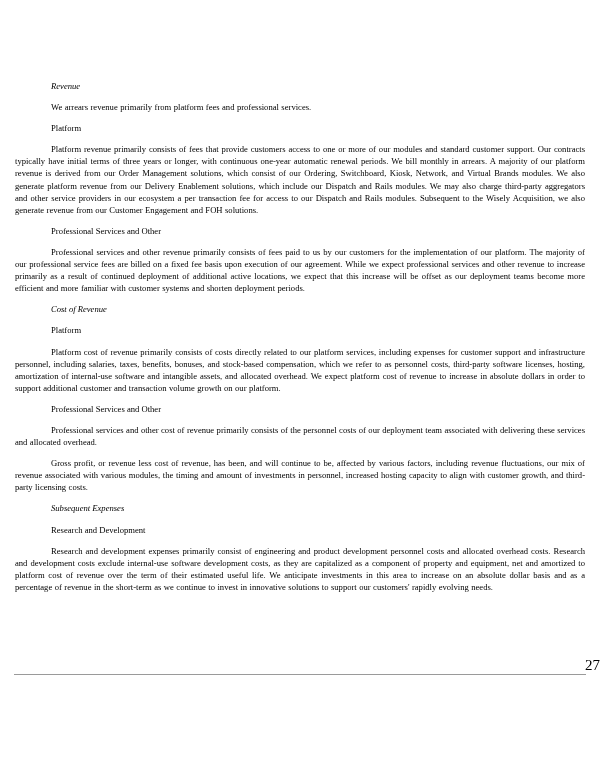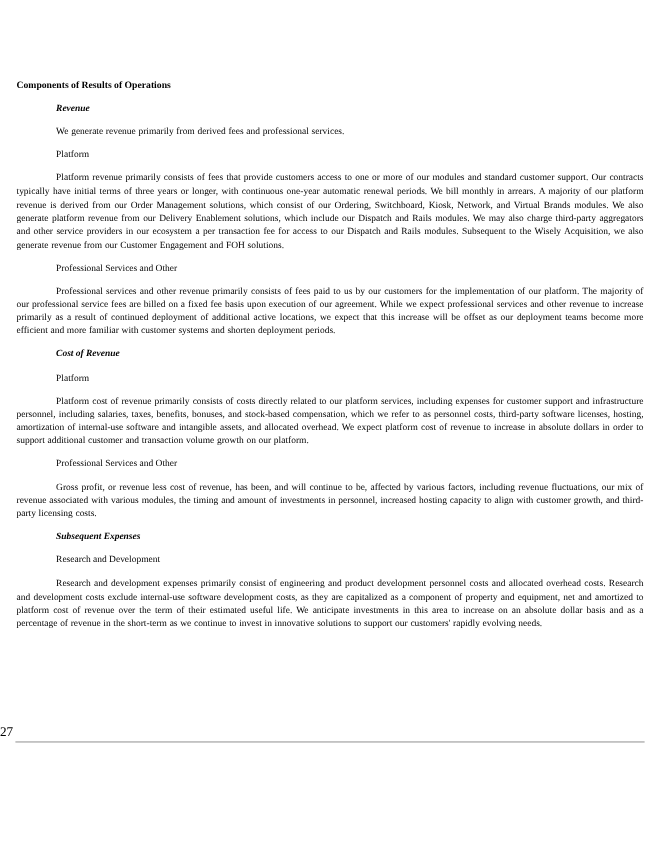--- a/index.html
+++ b/index.html
@@ -23,78 +23,78 @@
     top: 71px;
     left: 15px;
     width: 570px;
   }
   .main-heading {
     font-weight: bold;
     margin: 0;
     font-size: 8.8px;
   }
   .sub-bi {
-    font-weight: bold;
+    font-weight: normal;
     font-style: italic;
     margin: 9px 0 0 36px;
   }
   .sub-i {
     margin: 9px 0 0 36px;
   }
   .para {
     margin: 9px 0 0 0;
     text-align: justify;
     text-indent: 36px;
     word-spacing: 0.3px;
   }
   .page-number {
     position: absolute;
     top: 659px;
     left: 0;
     width: 100%;
-    text-align: left;
-    font-size: 12px;
+    text-align: right;
+    font-size: 15px;
   }
   .footer-rule {
     position: absolute;
     top: 674px;
     left: 14px;
     width: 572px;
     height: 0;
     border-top: 1px solid #9a9a9a;
   }
 </style>
 </head>
 <body>
 
 <div class="page">
   <div class="content">
 
-    <p class="main-heading">Components of Results of Operations</p>
 
     <p class="sub-bi">Revenue</p>
 
-    <p class="para">We generate revenue primarily from derived fees and professional services.</p>
+    <p class="para">We arrears revenue primarily from platform fees and professional services.</p>
 
     <p class="sub-i">Platform</p>
 
     <p class="para">Platform revenue primarily consists of fees that provide customers access to one or more of our modules and standard customer support. Our contracts typically have initial terms of three years or longer, with continuous one-year automatic renewal periods. We bill monthly in arrears. A majority of our platform revenue is derived from our Order Management solutions, which consist of our Ordering, Switchboard, Kiosk, Network, and Virtual Brands modules. We also generate platform revenue from our Delivery Enablement solutions, which include our Dispatch and Rails modules. We may also charge third-party aggregators and other service providers in our ecosystem a per transaction fee for access to our Dispatch and Rails modules. Subsequent to the Wisely Acquisition, we also generate revenue from our Customer Engagement and FOH solutions.</p>
 
     <p class="sub-i">Professional Services and Other</p>
 
     <p class="para">Professional services and other revenue primarily consists of fees paid to us by our customers for the implementation of our platform. The majority of our professional service fees are billed on a fixed fee basis upon execution of our agreement. While we expect professional services and other revenue to increase primarily as a result of continued deployment of additional active locations, we expect that this increase will be offset as our deployment teams become more efficient and more familiar with customer systems and shorten deployment periods.</p>
 
     <p class="sub-bi">Cost of Revenue</p>
 
     <p class="sub-i">Platform</p>
 
     <p class="para">Platform cost of revenue primarily consists of costs directly related to our platform services, including expenses for customer support and infrastructure personnel, including salaries, taxes, benefits, bonuses, and stock-based compensation, which we refer to as personnel costs, third-party software licenses, hosting, amortization of internal-use software and intangible assets, and allocated overhead. We expect platform cost of revenue to increase in absolute dollars in order to support additional customer and transaction volume growth on our platform.</p>
 
     <p class="sub-i">Professional Services and Other</p>
 
+    <p class="para">Professional services and other cost of revenue primarily consists of the personnel costs of our deployment team associated with delivering these services and allocated overhead.</p>
 
 
     <p class="para">Gross profit, or revenue less cost of revenue, has been, and will continue to be, affected by various factors, including revenue fluctuations, our mix of revenue associated with various modules, the timing and amount of investments in personnel, increased hosting capacity to align with customer growth, and third-party licensing costs.</p>
 
     <p class="sub-bi">Subsequent Expenses</p>
 
 
     <p class="sub-i">Research and Development</p>
 
     <p class="para">Research and development expenses primarily consist of engineering and product development personnel costs and allocated overhead costs. Research and development costs exclude internal-use software development costs, as they are capitalized as a component of property and equipment, net and amortized to platform cost of revenue over the term of their estimated useful life. We anticipate investments in this area to increase on an absolute dollar basis and as a percentage of revenue in the short-term as we continue to invest in innovative solutions to support our customers' rapidly evolving needs.</p>

